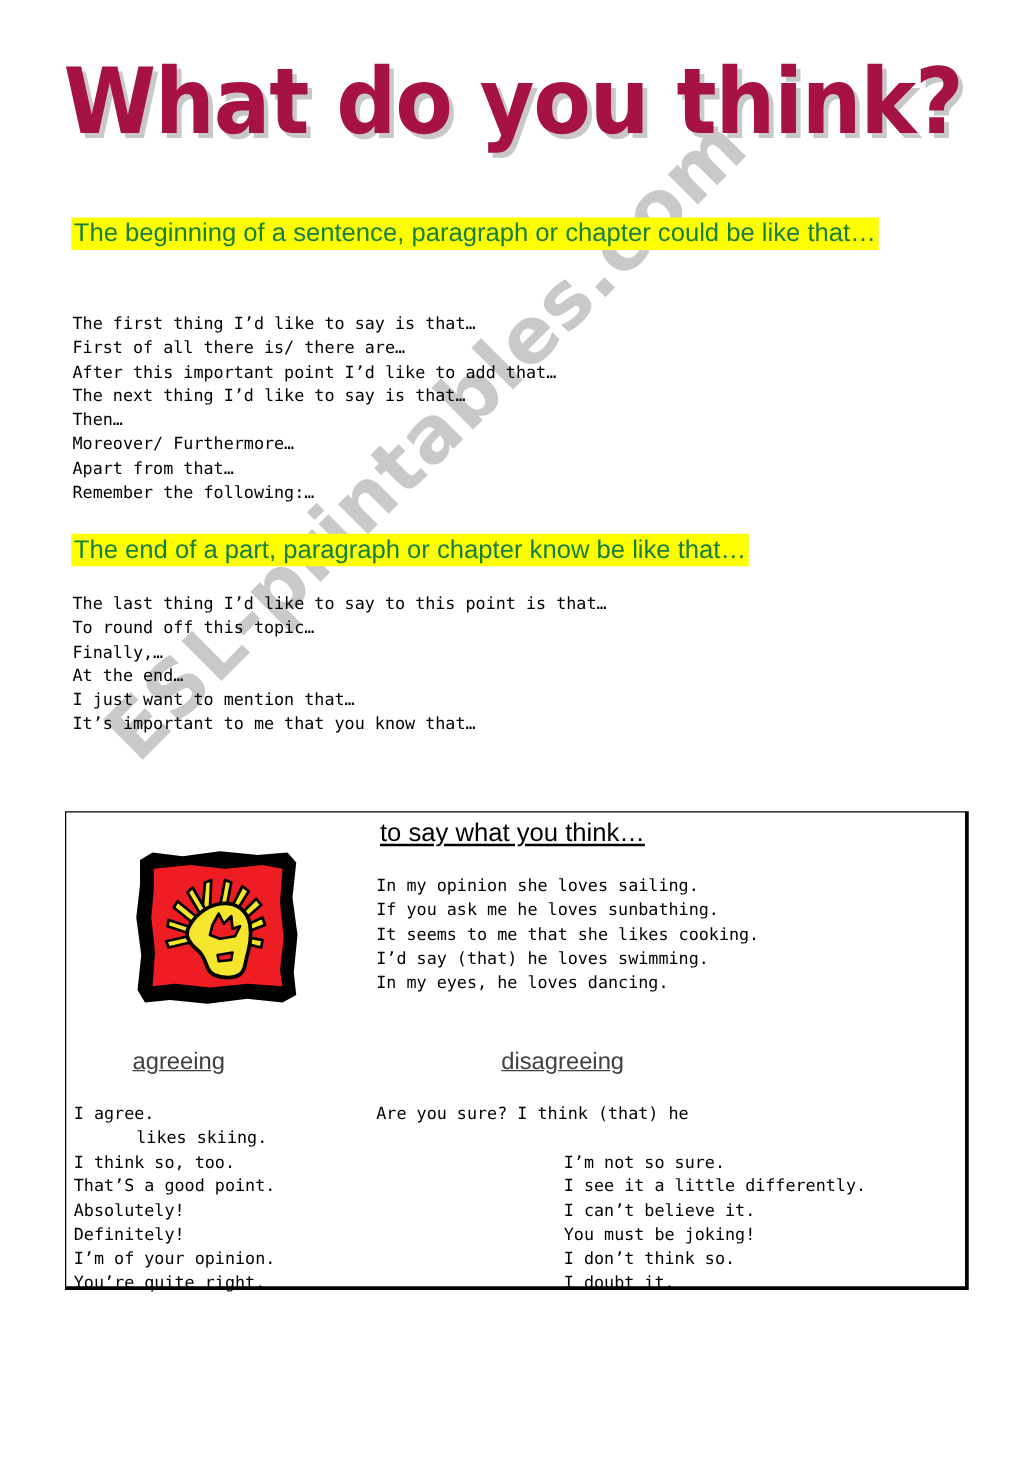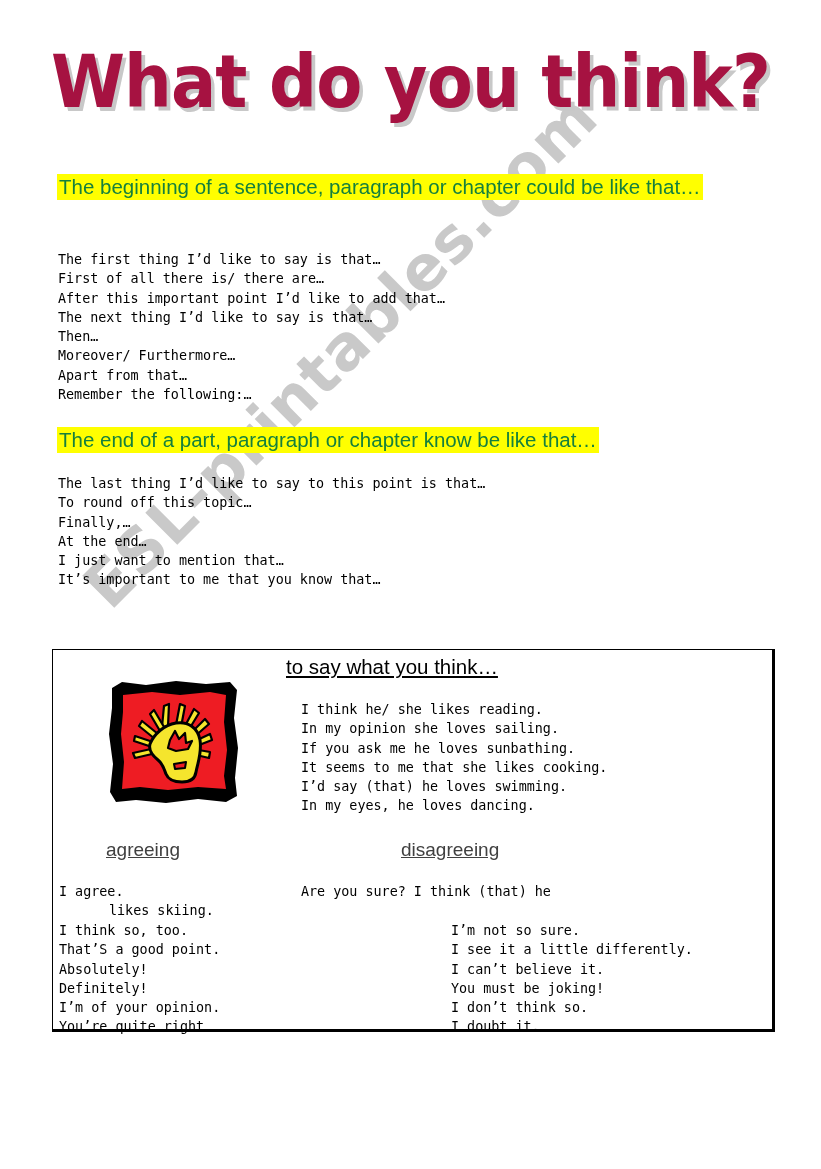--- a/index.html
+++ b/index.html
@@ -127,21 +127,21 @@
     position: absolute;
     left: 53px;
     top: 28px;
     width: 137px;
     height: 127px;
   }
 
   
   #box-heading {
     position: absolute;
-    left: 233px;
+    left: 251px;
     top: 4px;
     font-family: "Liberation Sans", sans-serif;
     font-size: 20.5px;
     line-height: 26px;
     color: #000000;
     text-decoration: underline;
     white-space: nowrap;
   }
 
   #list-opinions {
@@ -229,21 +229,21 @@
 
       <path d="M44,66 C48,56 58,47 70,45 C82,43 92,50 94,62 C96,74 92,84 90,94 C89,101 84,104 76,104 C68,104 62,101 60,96 C58,91 57,86 52,82 C47,78 42,73 44,66 Z" fill="#f5e52d" stroke="#000000" stroke-width="3" stroke-linejoin="round"></path>
 
       <path d="M64,62 L69,53 L73,61 L79,55 L80,65 L86,63 L82,71 L70,73 L62,70 Z" fill="#ee1c23" stroke="#000000" stroke-width="2.2" stroke-linejoin="round"></path>
 
       <path d="M68,86 L80,84 L79,90 L69,91 Z" fill="#ee1c23" stroke="#000000" stroke-width="2" stroke-linejoin="round"></path>
     </svg>
 
     <div id="box-heading">to say what you think…</div>
 
-    <div id="list-opinions"><div>I think he/ she likes reading.</div><div>In my opinion she loves sailing.</div><div>If you ask me he loves sunbathing.</div><div>It seems to me that she likes cooking.</div><div>I’d say (that) he loves swimming.</div><div>In my eyes, he loves dancing.</div></div>
+    <div id="list-opinions"><div>In my opinion she loves sailing.</div><div>If you ask me he loves sunbathing.</div><div>It seems to me that she likes cooking.</div><div>I’d say (that) he loves swimming.</div><div>In my eyes, he loves dancing.</div></div>
 
     <div class="sub-heading" id="subheading-agreeing">agreeing</div>
     <div class="sub-heading" id="subheading-disagreeing">disagreeing</div>
 
     <div class="col-block" id="col-agreeing-first">I agree.</div>
     <div class="col-block" id="col-agreeing-rest"><div>I think so, too.</div><div>That’S a good point.</div><div>Absolutely!</div><div>Definitely!</div><div>I’m of your opinion.</div><div>You’re quite right.</div></div>
 
     <div class="col-block" id="col-disagreeing-first"><span>Are you sure? I think (that) he</span><span class="wrap2">likes skiing.</span></div>
 
     <div class="col-block" id="col-disagreeing-rest"><div>I’m not so sure.</div><div>I see it a little differently.</div><div>I can’t believe it.</div><div>You must be joking!</div><div>I don’t think so.</div><div>I doubt it.</div></div>

